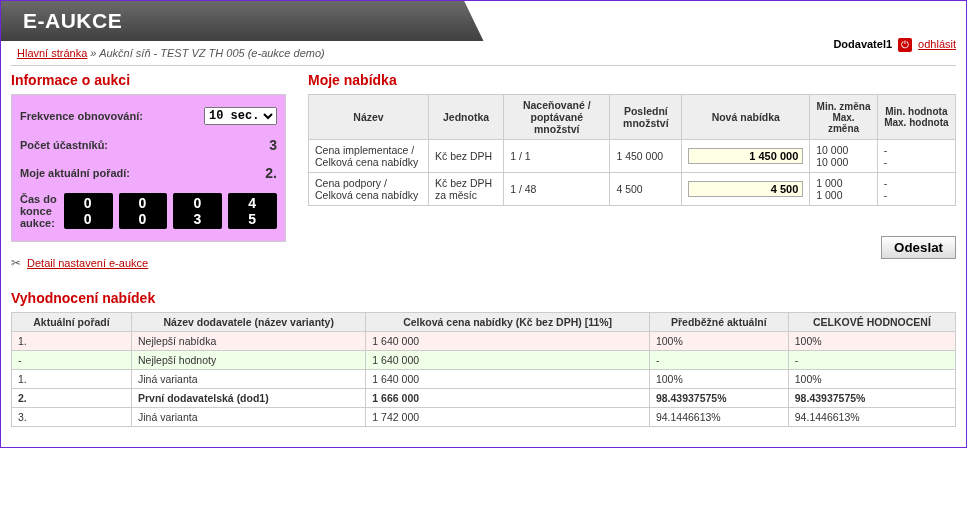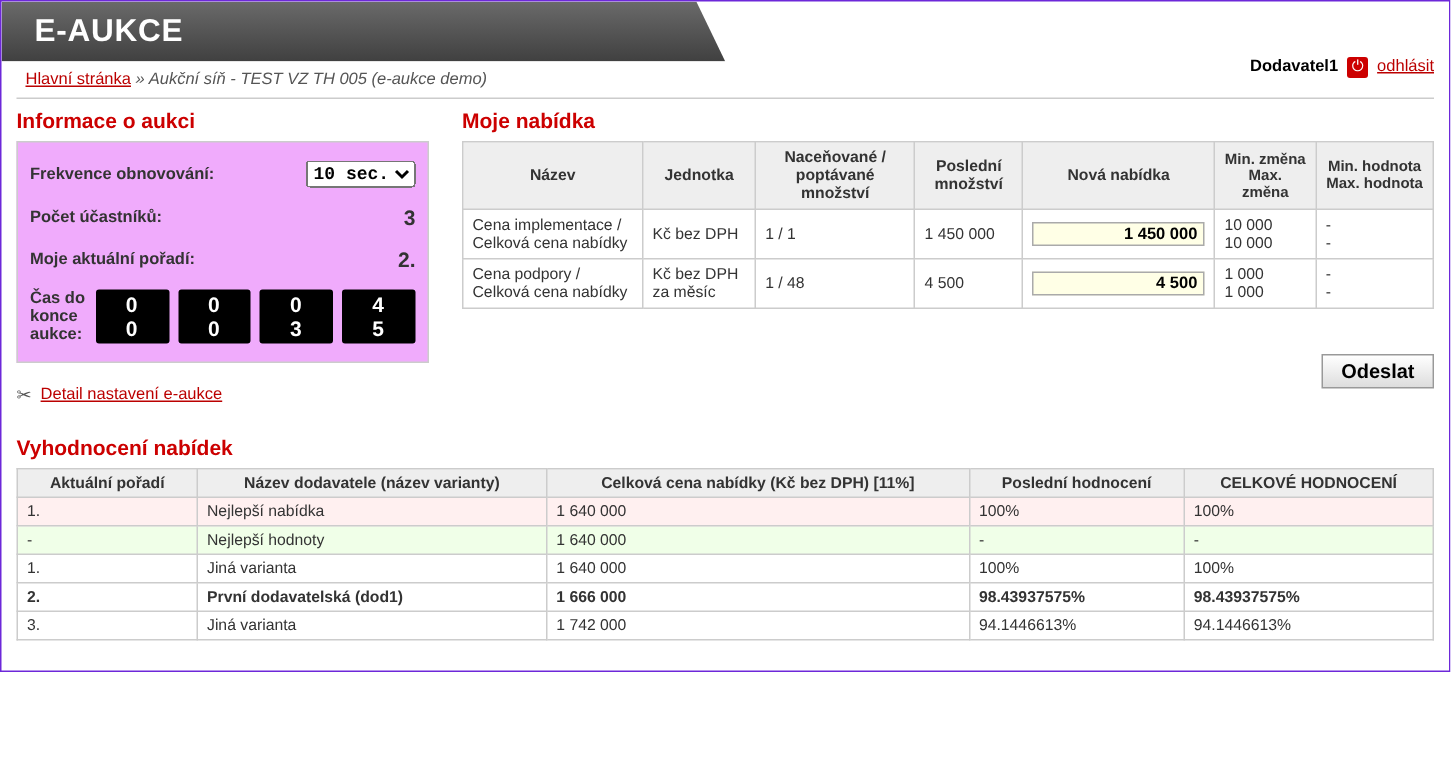--- a/index.html
+++ b/index.html
@@ -280,21 +280,21 @@
     </div>
   </div>
 
   <h3 class="section full">Vyhodnocení nabídek</h3>
   <table class="eval-table">
     <thead>
       <tr>
         <th>Aktuální pořadí</th>
         <th>Název dodavatele (název varianty)</th>
         <th>Celková cena nabídky (Kč bez DPH) [11%]</th>
-        <th>Poslední hodnocení</th>
+        <th>Předběžné aktuální</th>
         <th>CELKOVÉ HODNOCENÍ</th>
       </tr>
     </thead>
     <tbody id="eval-body">
         <tr class="best">
           <td class="rank">1.</td>
           <td>Nejlepší nabídka</td>
           <td>1 640 000</td>
           <td>100%</td>
           <td>100%</td>

